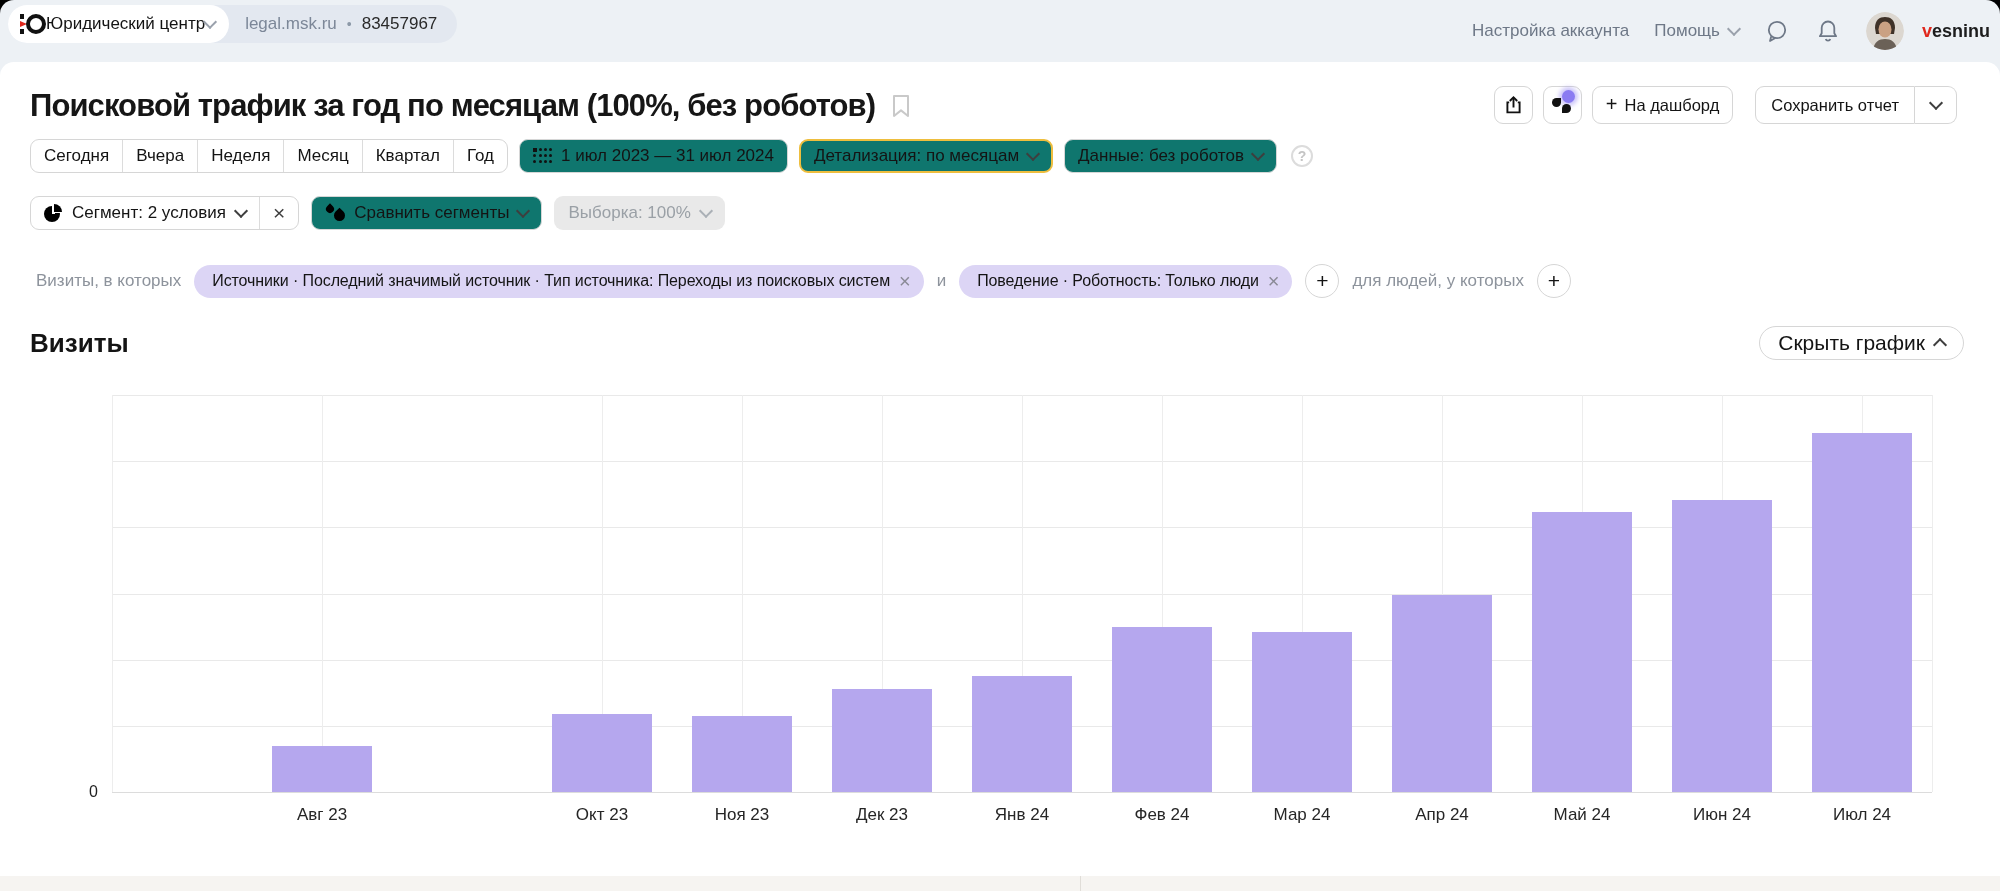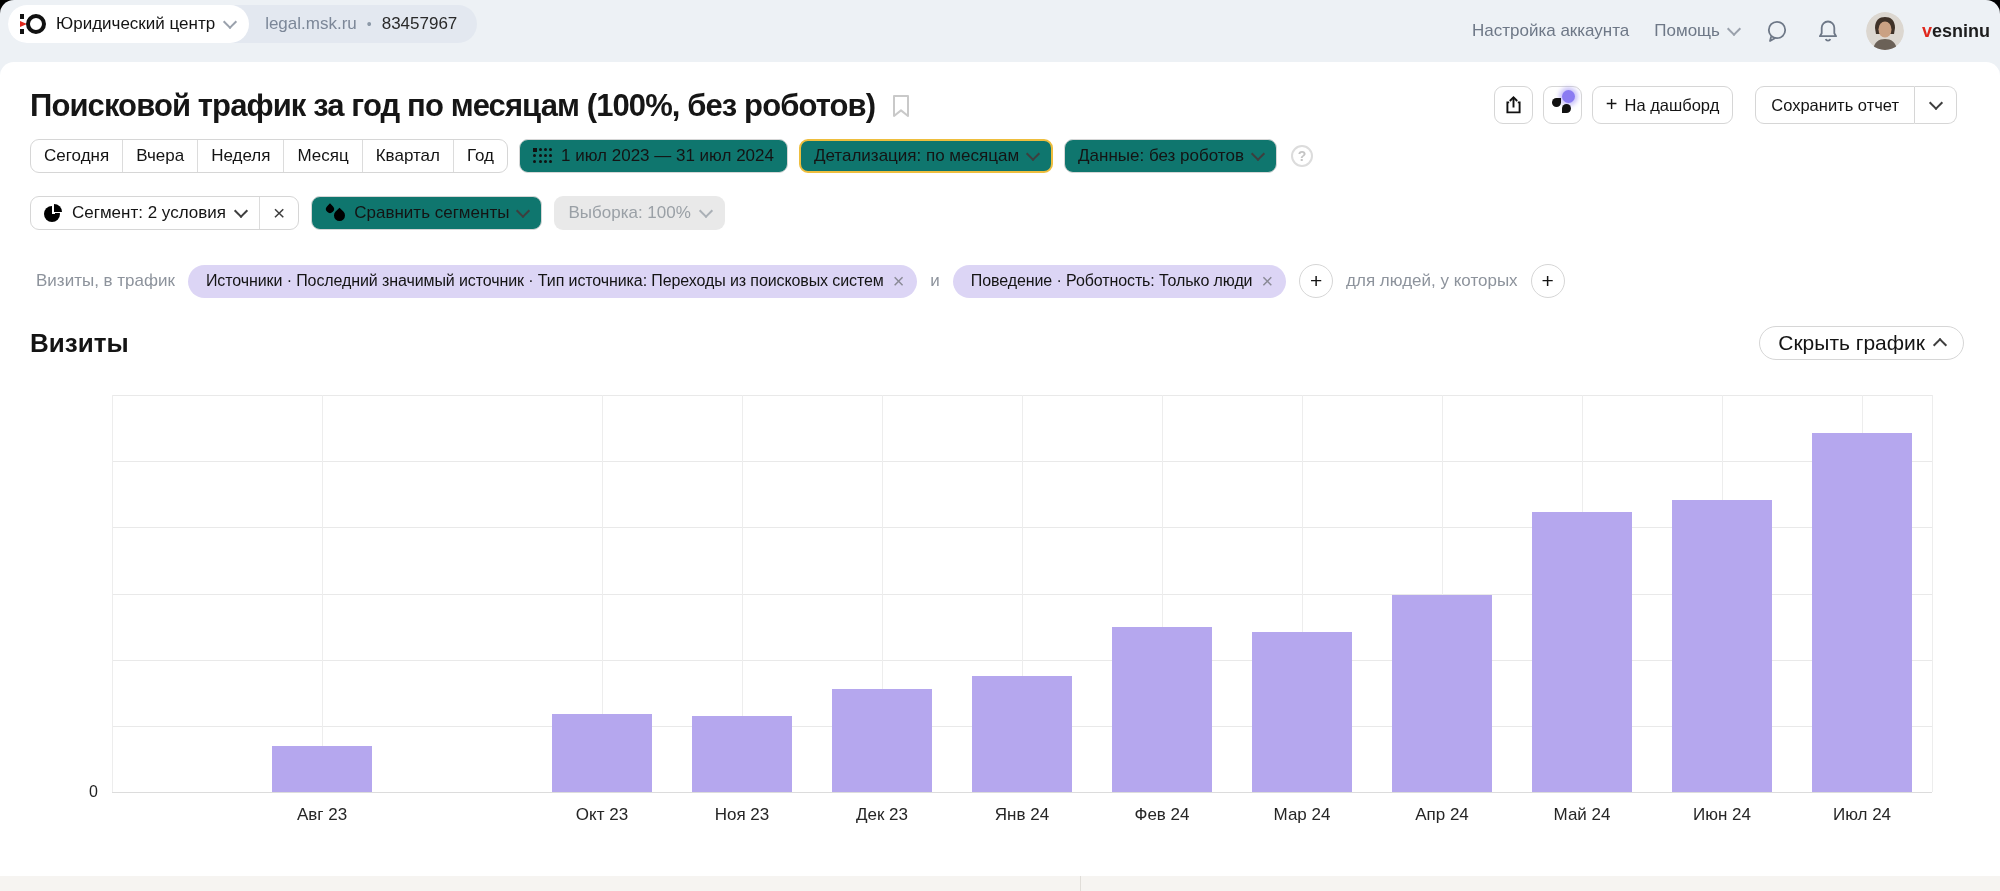--- a/index.html
+++ b/index.html
@@ -1,20 +1,20 @@
 <!DOCTYPE html>
 <html><head>
 <meta charset="utf-8">
 <style>
   html,body{margin:0;padding:0;background:#000;}
   .page{position:relative;width:2000px;height:891px;font-family:"Liberation Sans",sans-serif;-webkit-font-smoothing:antialiased;}
   .app{position:absolute;inset:0;border-radius:14px 14px 0 0;overflow:hidden;background:#edf1f5;}
   
   .counter-wrap{position:absolute;left:8px;top:5px;height:38px;background:#e3e8f0;border-radius:19px;display:flex;align-items:center;}
-  .counter-pill{height:38px;background:#fff;border-radius:19px;display:flex;align-items:center;padding:0 14px 0 12px;gap:10px;}
+  .counter-pill{height:38px;background:#fff;border-radius:19px;display:flex;align-items:center;padding:0 14px 0 12px;}
   .counter-name{font-size:17px;color:#141414;}
   .counter-meta{display:flex;align-items:center;padding:0 20px 0 16px;font-size:17px;}
   .counter-domain{color:#7c8798;}
   .counter-dot{margin:0 10px;color:#8d99a8;font-size:14px;}
   .counter-id{color:#2a2a2a;}
   .chv{width:8px;height:8px;border-right:2px solid #9aa1ac;border-bottom:2px solid #9aa1ac;transform:rotate(45deg);margin-top:-4px;flex:none;}
   .chv.dark{border-color:#3e3e3e;}
   .chv.up{transform:rotate(-135deg);margin-top:4px;}
   .topbar-right{position:absolute;right:10px;top:0;height:62px;display:flex;align-items:center;gap:25px;}
   .top-link{font-size:17px;color:#6e7887;}
@@ -253,21 +253,21 @@
           <span>Сравнить сегменты</span>
           <span class="chv dark"></span>
         </div>
         <div class="btn-disabled">
           <span>Выборка: 100%</span>
           <span class="chv"></span>
         </div>
       </div>
 
       <div class="chips-row">
-        <span class="chips-label">Визиты, в трафик</span>
+        <span class="chips-label">Визиты, в которых</span>
         <span class="chip">
           <span>Источники · Последний значимый источник · Тип источника: Переходы из поисковых систем</span>
           <span class="chip-x">×</span>
         </span>
         <span class="chips-label">и</span>
         <span class="chip">
           <span>Поведение · Роботность: Только люди</span>
           <span class="chip-x">×</span>
         </span>
         <span class="plus-circle">+</span>

